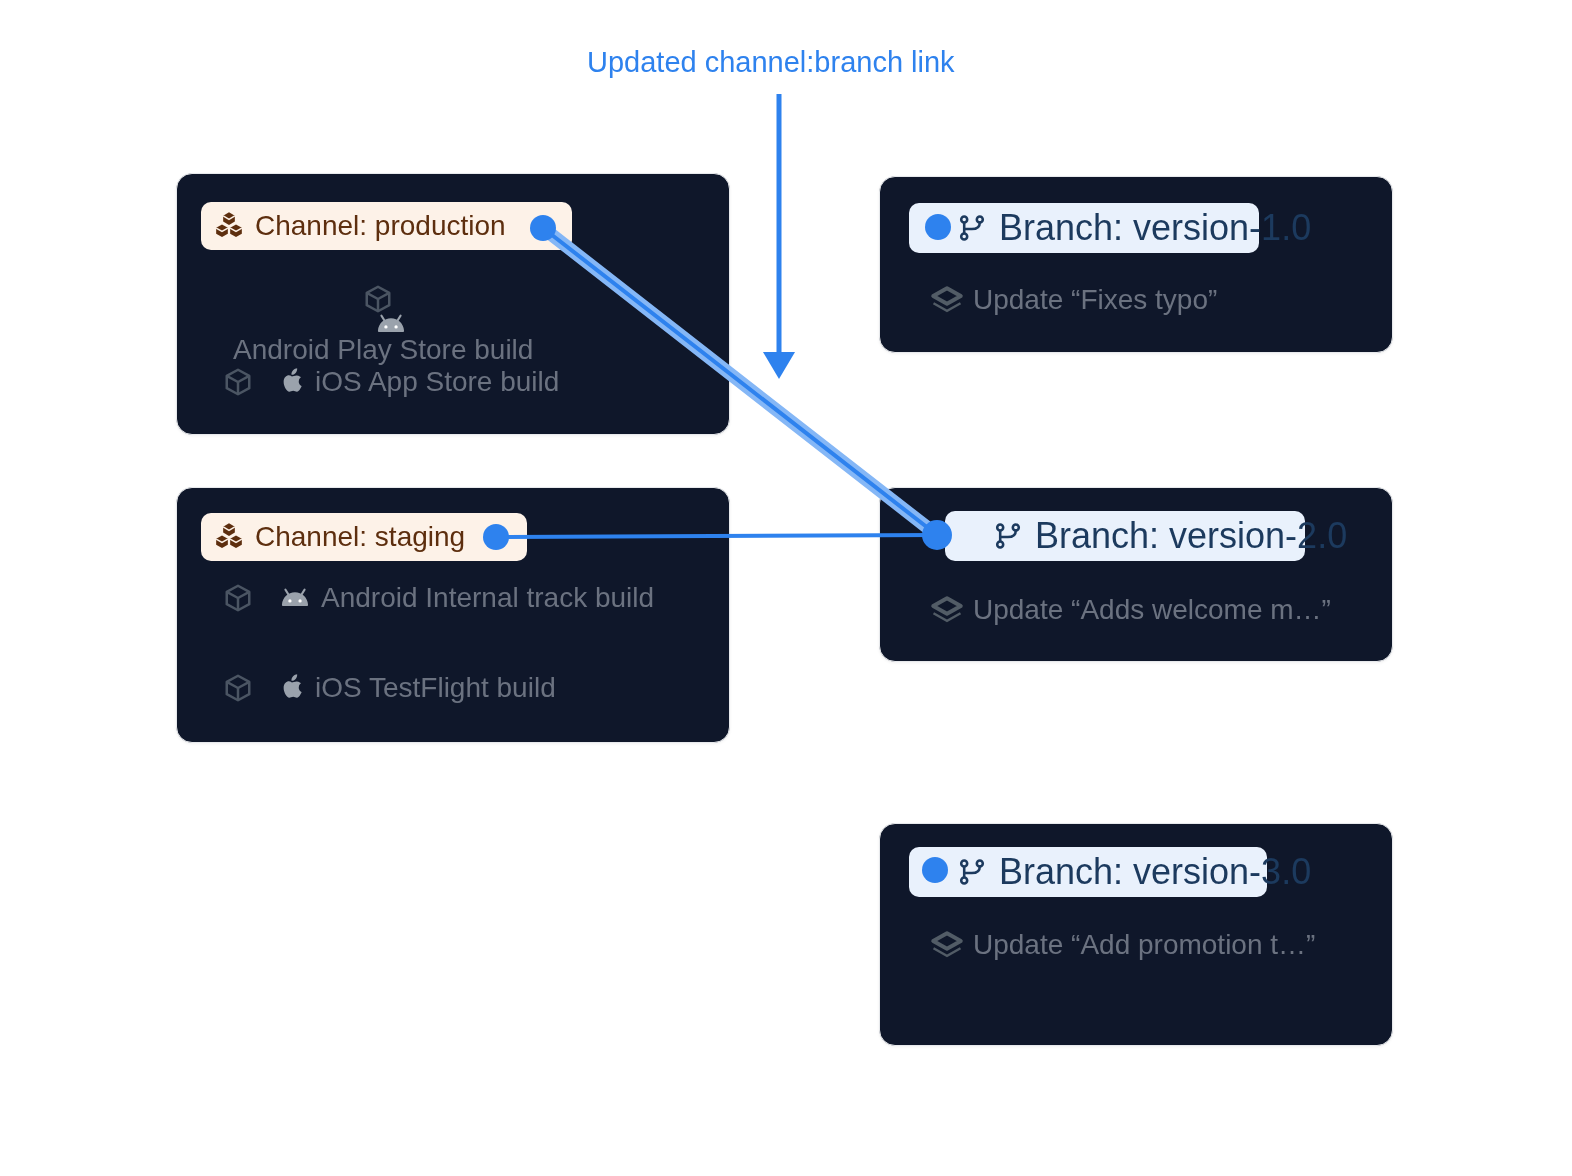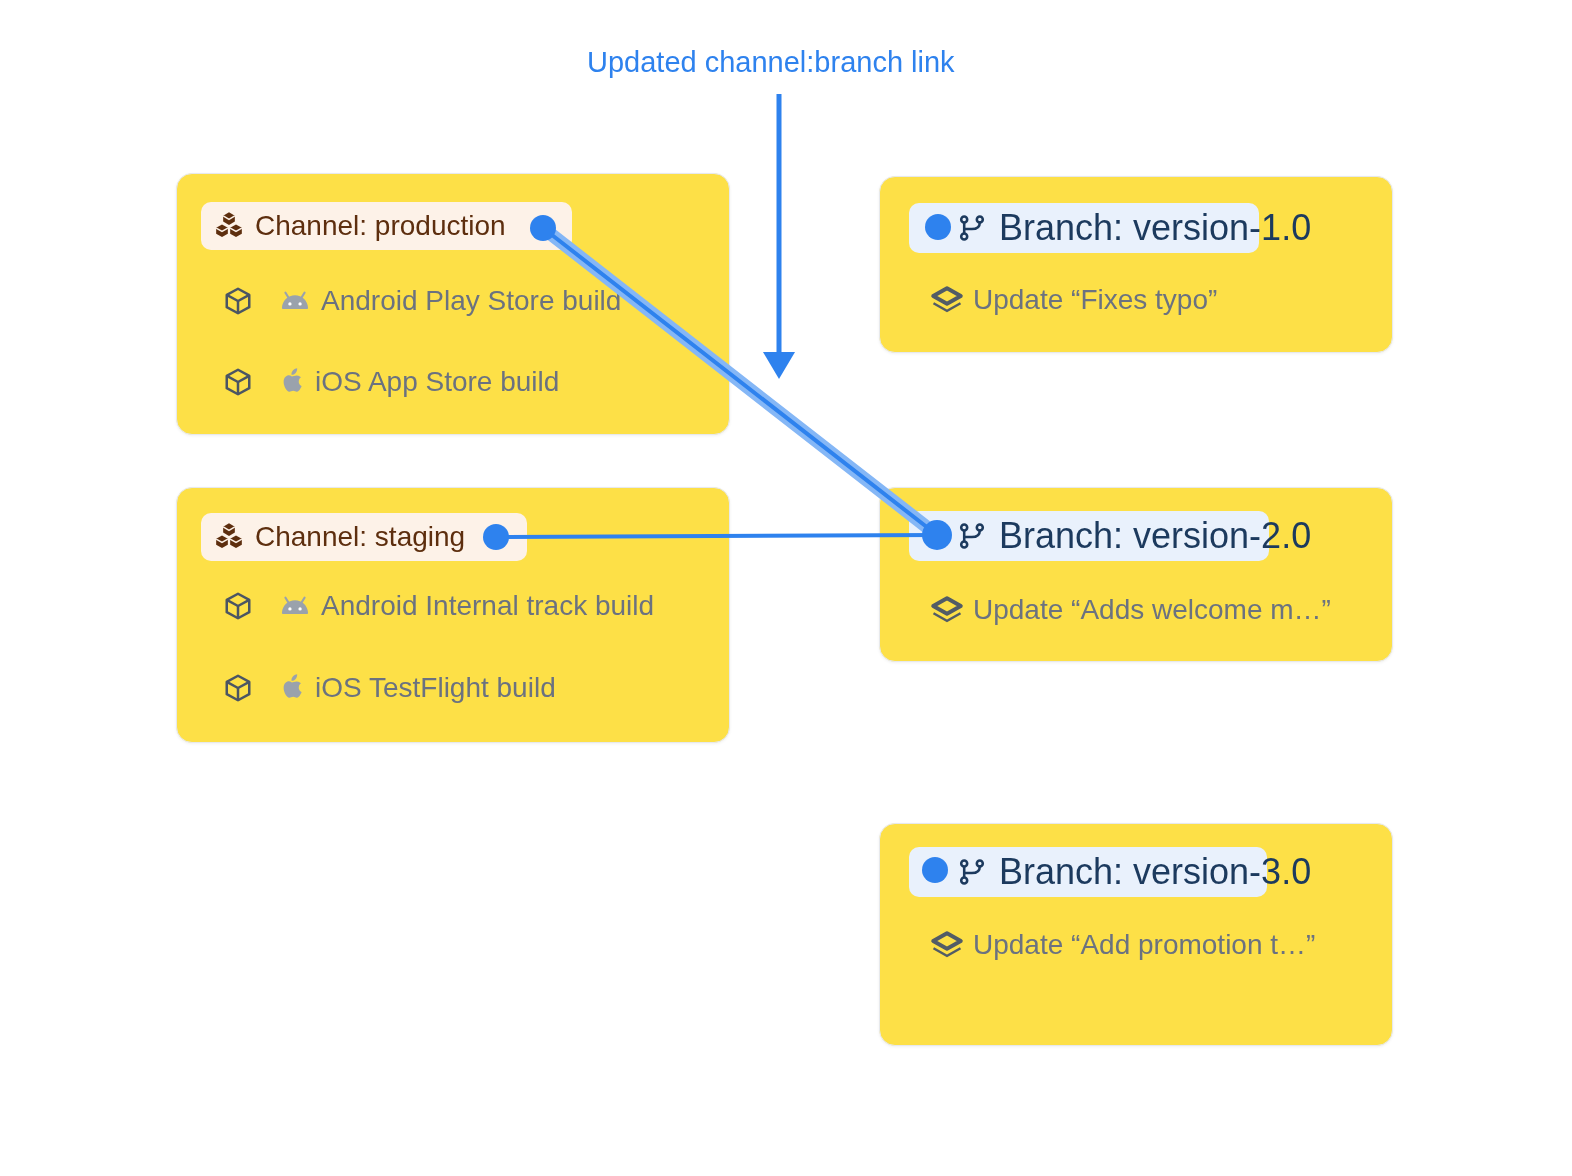--- a/index.html
+++ b/index.html
@@ -5,21 +5,21 @@
   html,body{margin:0;padding:0;background:#ffffff;}
   .canvas{
     position:relative;width:1572px;height:1176px;background:#ffffff;
     font-family:"Liberation Sans", sans-serif;overflow:hidden;
   }
   .annotation{
     position:absolute;left:587px;top:46px;
     font-size:29px;font-weight:500;color:#2e82ee;white-space:nowrap;
   }
   .card{
-    position:absolute;background:#fde047;
+    position:absolute;background:#0f172a;
     border:1.5px solid #e7e9ec;border-radius:16px;
     box-shadow:0 1px 3px rgba(16,24,40,.06);
     box-sizing:border-box;
     padding-left:21px;
   }
   #card-production{left:176px;top:173px;width:554px;height:262px;}
   #card-staging{left:176px;top:487px;width:554px;height:256px;}
   #card-branch-1{left:879px;top:176px;width:514px;height:177px;}
   #card-branch-2{left:879px;top:487px;width:514px;height:175px;}
   #card-branch-3{left:879px;top:823px;width:514px;height:223px;}
@@ -74,21 +74,21 @@
           </g>
           <g fill="none" stroke="#fdf2e8" stroke-width="1.3">
             <path d="M7 3.4 l5 2.9 l5 -2.9"></path>
             <path d="M1 13.8 l5 2.9 l5 -2.9"></path>
             <path d="M13 13.8 l5 2.9 l5 -2.9"></path>
           </g>
         </svg>
       </span>
       <span>Channel: production</span>
     </div>
-    <div class="row build-row" style="top:110px;">
+    <div class="row build-row" style="top:110px;flex-direction:column;">
       <span class="icon">
         <svg viewBox="0 0 24 24" width="30" height="30" fill="none" stroke="#4b5563" stroke-width="2" stroke-linejoin="round">
           <path d="M12 2.2 L21 7.1 V16.9 L12 21.8 L3 16.9 V7.1 Z"></path>
           <path d="M3 7.1 L12 12 L21 7.1"></path>
             <path d="M12 12 V21.8"></path>
         </svg>
       </span>
       <span class="platform-icon">
         <svg viewBox="0 0 24 15" width="32" height="20">
           <path fill="#9aa2ac" d="M12 3.2 C6.8 3.2 2.6 7 2.2 12.6 a0.8 0.8 0 0 0 0.8 0.9 h18 a0.8 0.8 0 0 0 0.8 -0.9 C21.4 7 17.2 3.2 12 3.2 Z"></path>
@@ -128,21 +128,21 @@
           </g>
           <g fill="none" stroke="#fdf2e8" stroke-width="1.3">
             <path d="M7 3.4 l5 2.9 l5 -2.9"></path>
             <path d="M1 13.8 l5 2.9 l5 -2.9"></path>
             <path d="M13 13.8 l5 2.9 l5 -2.9"></path>
           </g>
         </svg>
       </span>
       <span>Channel: staging</span>
     </div>
-    <div class="row build-row" style="top:101px;">
+    <div class="row build-row" style="top:93px;">
       <span class="icon">
         <svg viewBox="0 0 24 24" width="30" height="30" fill="none" stroke="#4b5563" stroke-width="2" stroke-linejoin="round">
           <path d="M12 2.2 L21 7.1 V16.9 L12 21.8 L3 16.9 V7.1 Z"></path>
           <path d="M3 7.1 L12 12 L21 7.1"></path>
             <path d="M12 12 V21.8"></path>
         </svg>
       </span>
       <span class="platform-icon">
         <svg viewBox="0 0 24 15" width="32" height="20">
           <path fill="#9aa2ac" d="M12 3.2 C6.8 3.2 2.6 7 2.2 12.6 a0.8 0.8 0 0 0 0.8 0.9 h18 a0.8 0.8 0 0 0 0.8 -0.9 C21.4 7 17.2 3.2 12 3.2 Z"></path>
@@ -189,21 +189,21 @@
         <svg viewBox="0 0 24 22" width="36" height="33">
           <path d="M12 2.8 L21.2 8 L12 13.2 L2.8 8 Z" fill="none" stroke="#525c66" stroke-width="2.6" stroke-linejoin="round"></path>
           <path d="M3.4 12.1 L12 17 L20.6 12.1 L21.4 13.5 L12 18.9 L2.6 13.5 Z" fill="#525c66"></path>
         </svg>
       </span>
       <span class="row-label">Update “Fixes typo”</span>
     </div>
   </div>
 
   <div class="card" id="card-branch-2">
-    <div class="pill branch-pill" style="width:360px;">
+    <div class="pill branch-pill" style="width:360px;margin-left:36px;">
       <span class="icon">
         <svg viewBox="0 0 20 20" width="30" height="30" fill="none" stroke="#1c3a5e" stroke-width="1.7">
           <circle cx="4.8" cy="4.3" r="2"></circle>
             <circle cx="4.8" cy="15.7" r="2"></circle>
             <circle cx="15.2" cy="4.3" r="2"></circle>
           <path d="M4.8 6.3 L4.8 13.7"></path>
           <path d="M15.2 6.3 C15.2 9.4 13 10.7 9.9 10.7 L4.8 10.7" stroke-linecap="round"></path>
         </svg>
       </span>
       <span>Branch: version-2.0</span>

